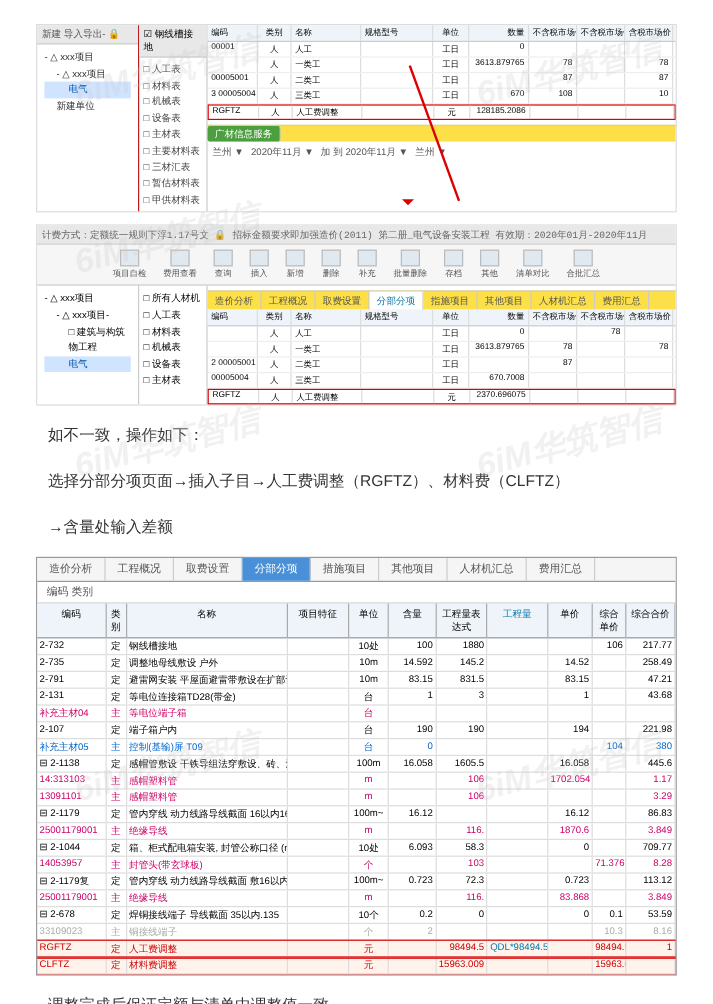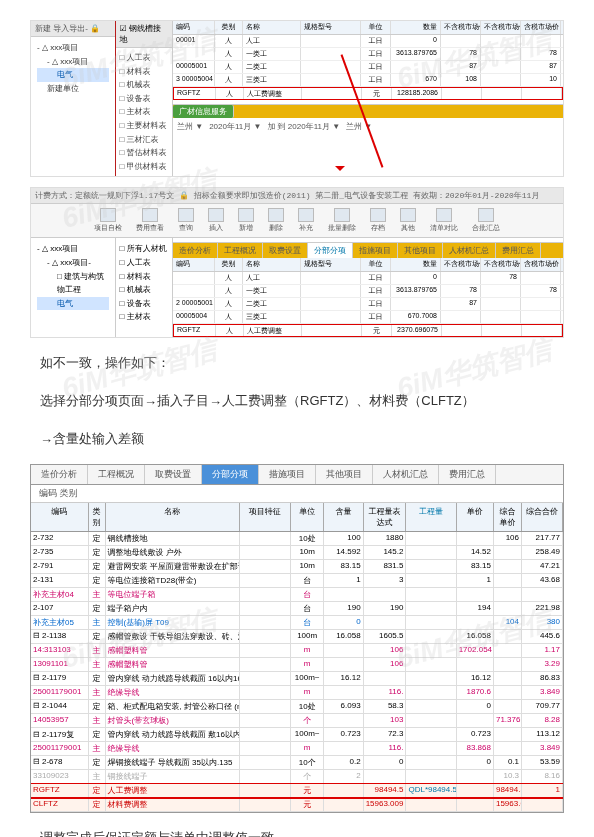--- a/index.html
+++ b/index.html
@@ -31,21 +31,21 @@
 .row-hl { background: #fff; border: 1px solid #d00; }
 .c-code { width: 42px; }
 .c-type { width: 28px; text-align: center; }
 .c-name { width: 58px; }
 .c-spec { width: 60px; }
 .c-unit { width: 30px; text-align: center; }
 .c-qty { width: 50px; text-align: right; }
 .c-up { width: 40px; text-align: right; }
 .c-tot { width: 40px; text-align: right; }
 
-.tabbar { background: #eab308; border-top: 1px solid #ccc; display: flex; margin-top: 4px; }
+.tabbar { background: #fde047; border-top: 1px solid #ccc; display: flex; margin-top: 4px; }
 .tab { padding: 2px 6px; border-right: 1px solid #ccc; color: #555; }
 .tab-active { background: #fff; color: #07a; }
 .filterbar { padding: 3px 4px; display: flex; gap: 6px; color: #555; }
 .greenbtn { background: #4b9f3e; color: #fff; padding: 1px 6px; border-radius: 2px; }
 
 .arrow-red1 { position: absolute; top: 30px; left: 280px; width: 90px; height: 2px; pointer-events: none; }
 .arrow-red1::after { content: ''; position: absolute; width: 2px; height: 120px; background: #d00; left: 50px; top: 0; transform: rotate(-20deg); }
 .arrow-red1::before { content: ''; position: absolute; width: 0; height: 0; border: 5px solid transparent; border-top-color: #d00; left: 24px; top: 115px; }
 
 

